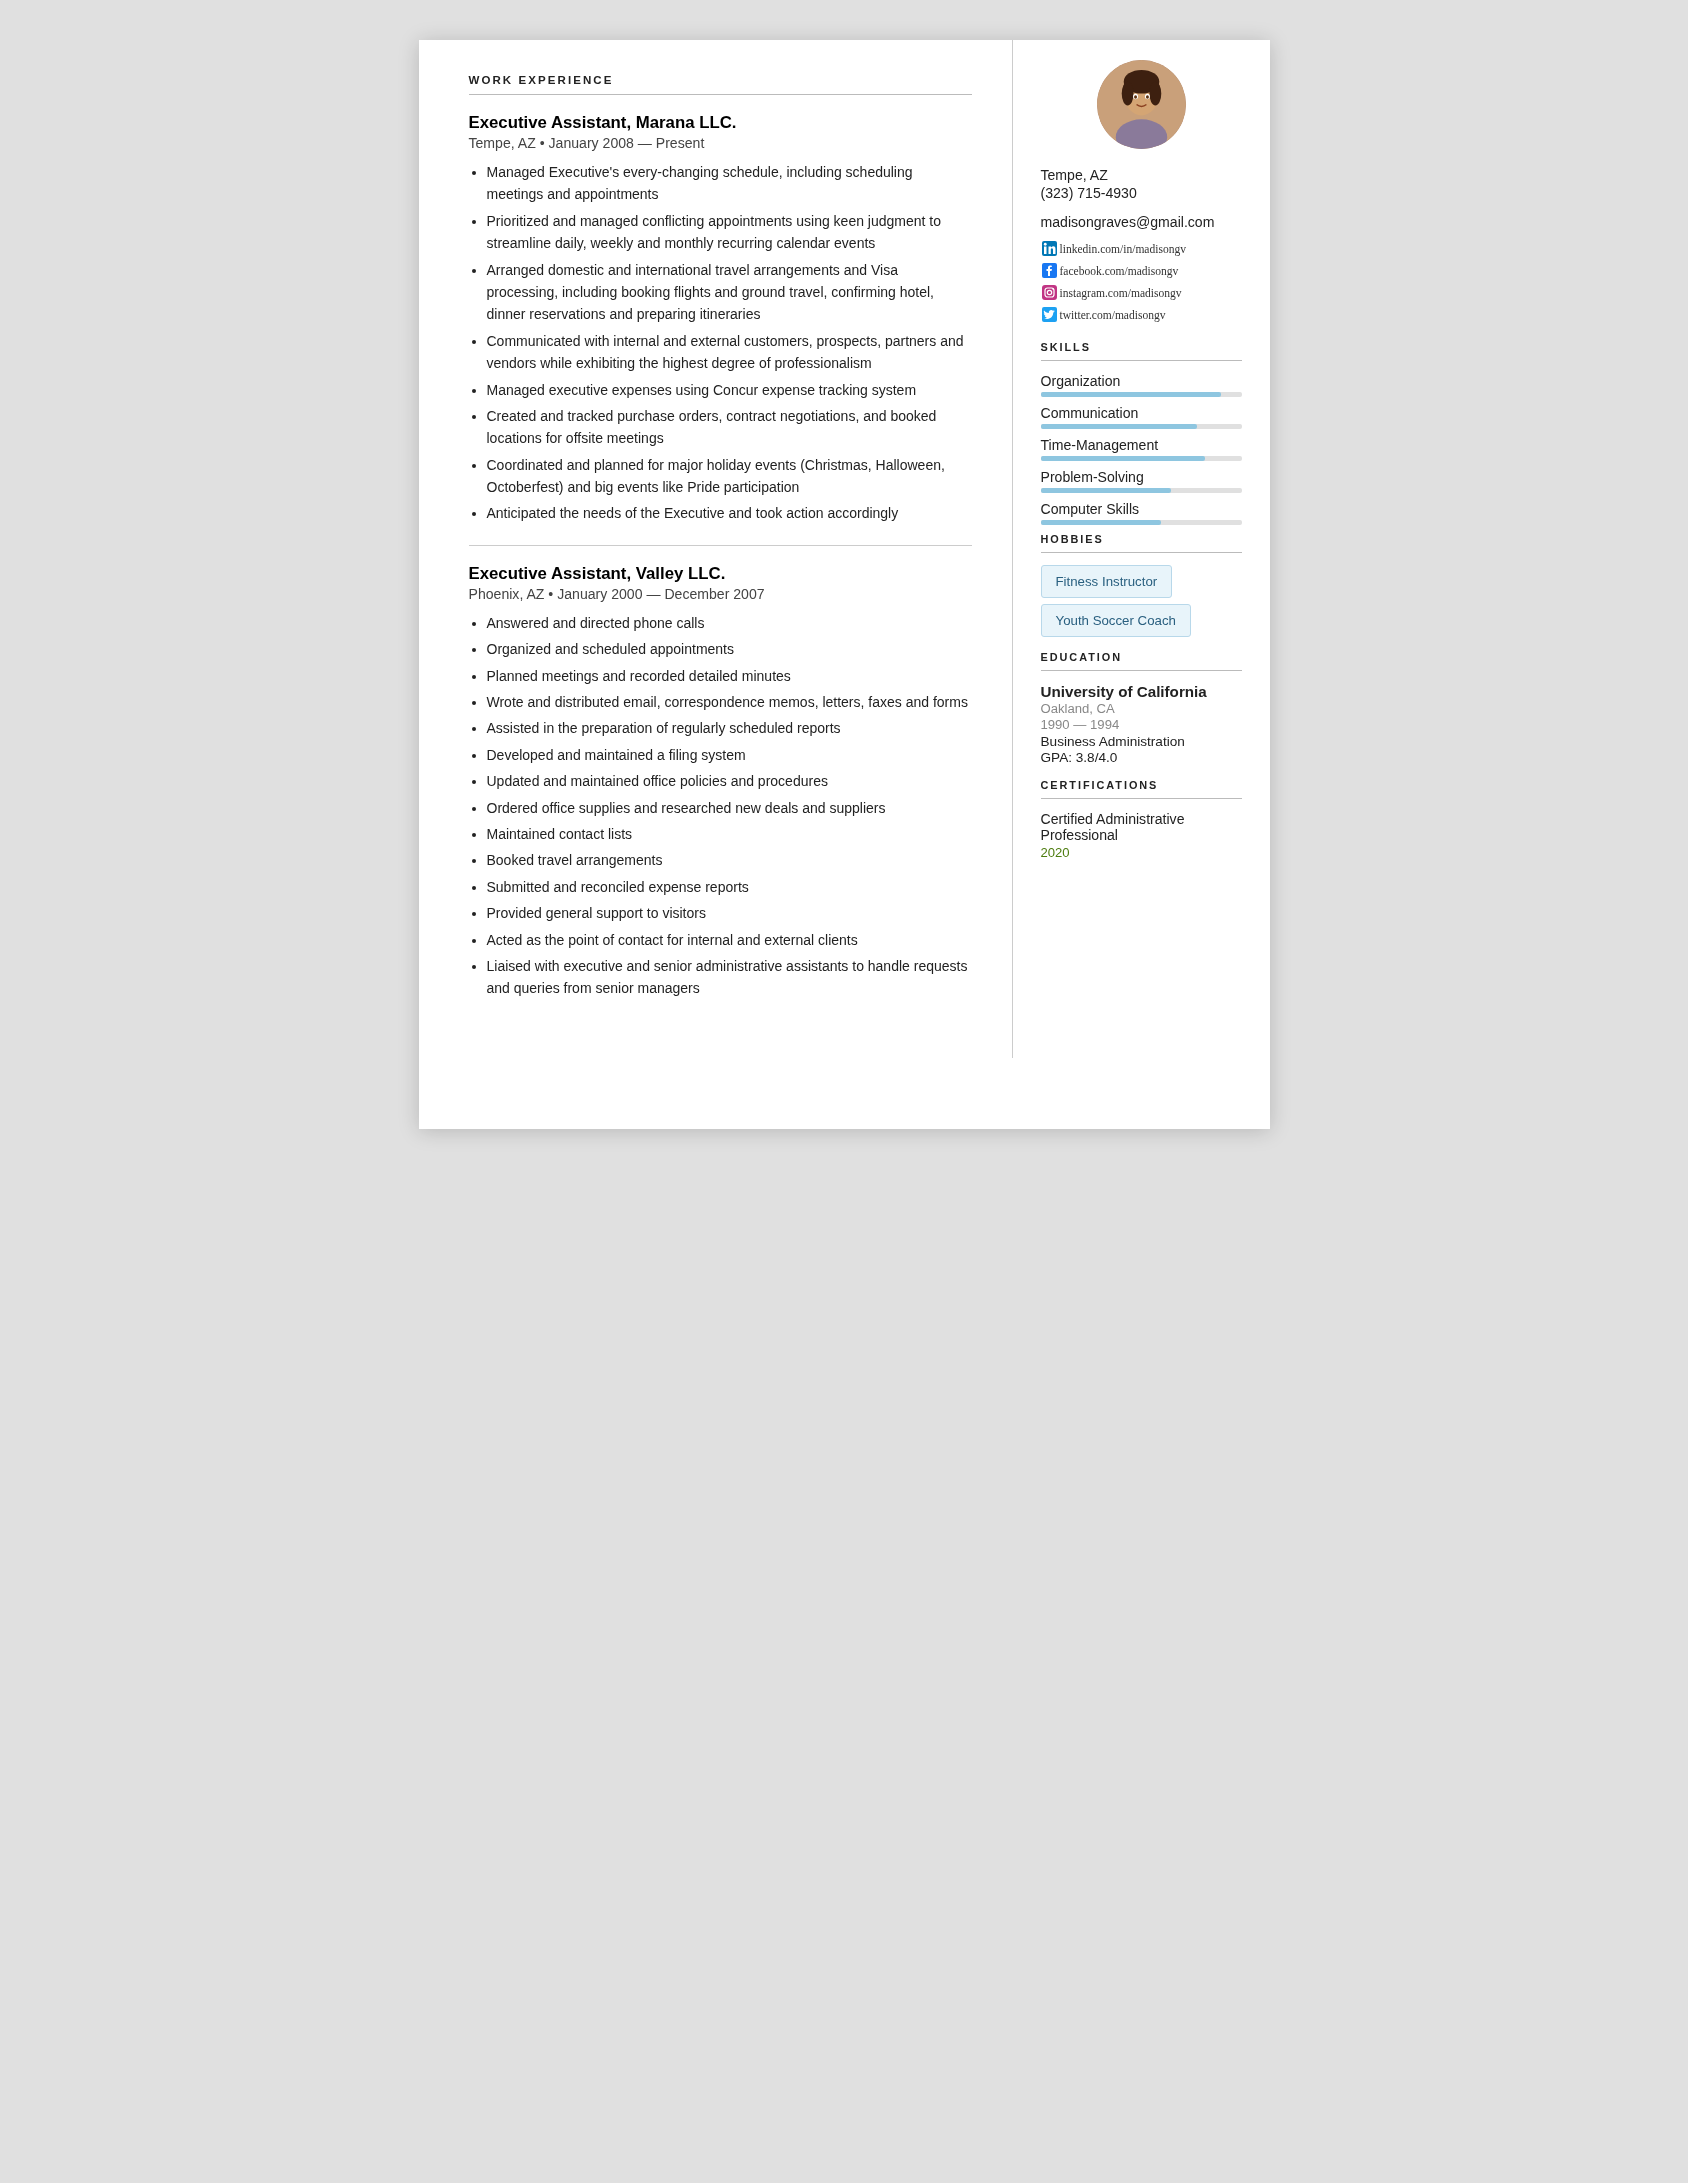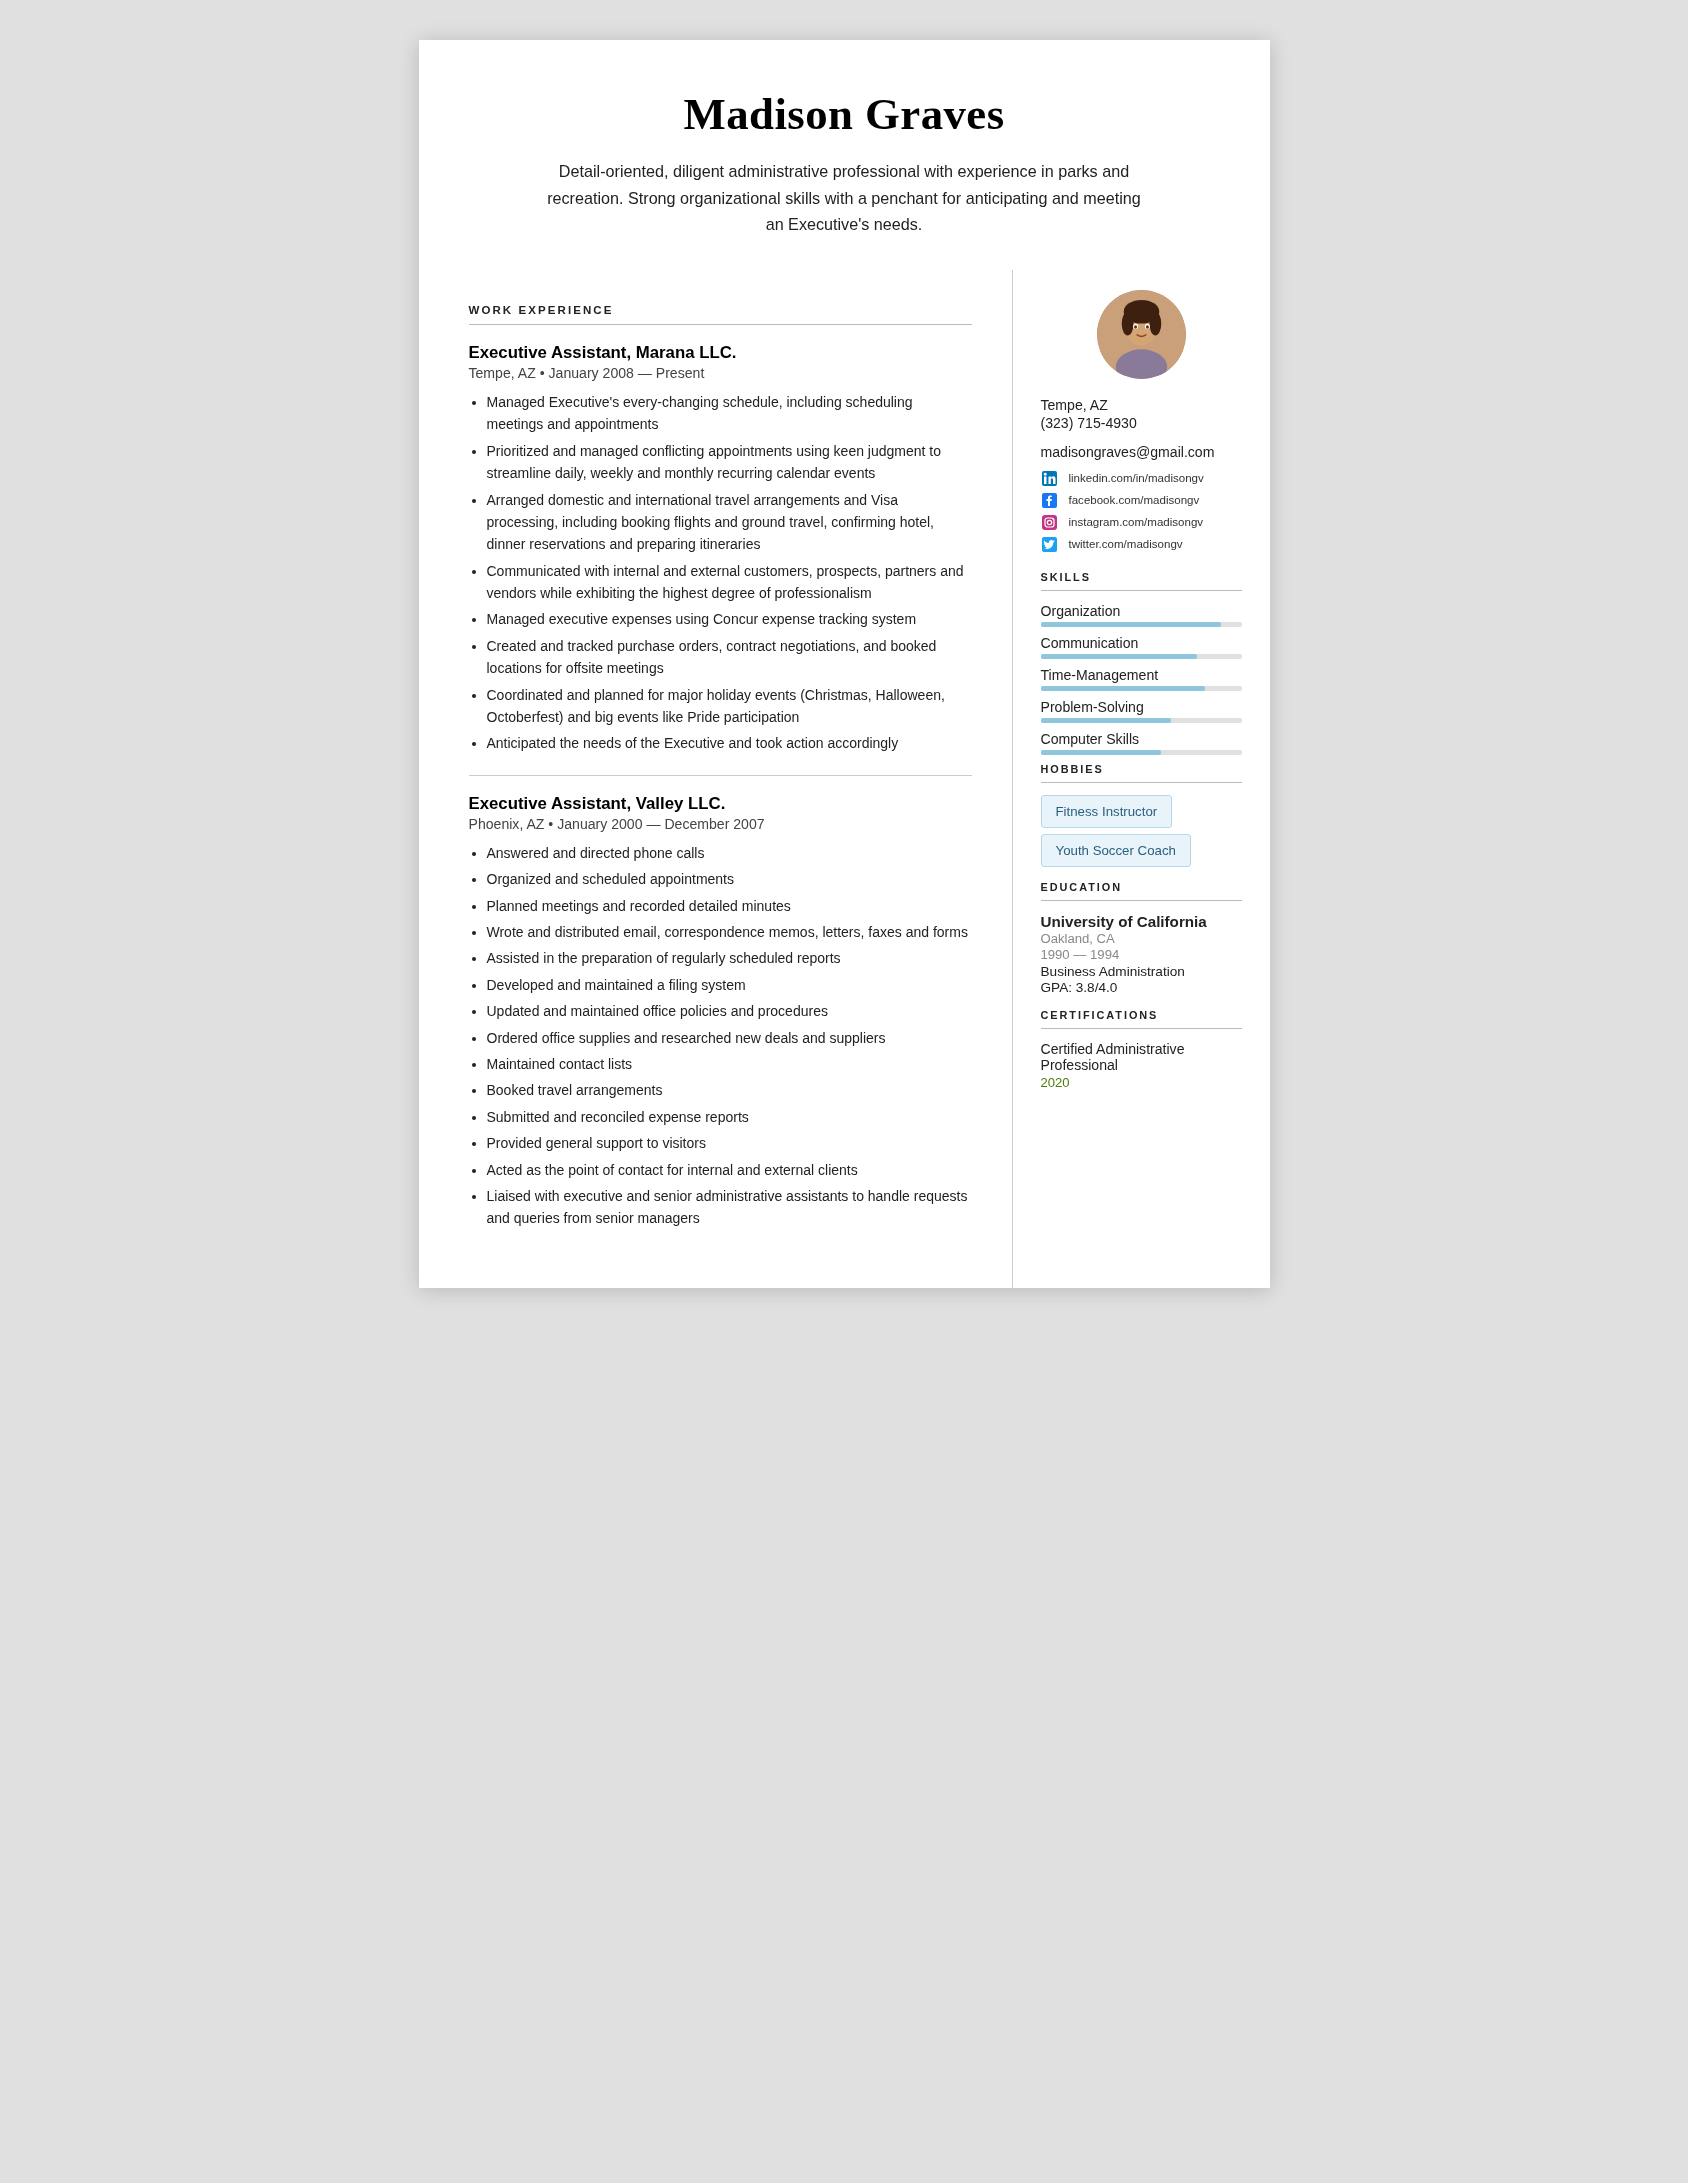--- a/index.html
+++ b/index.html
@@ -138,22 +138,22 @@
     }
     .sidebar-contact .contact-email {
       margin-bottom: 10px;
     }
     .social-links {
       margin-top: 8px;
     }
     .social-link {
       display: flex;
       align-items: center;
-      gap: 11px;
-      font-family: Liberation Sans, sans-serif;
+      gap: 2px;
+      font-family: Liberation Serif, serif;
       font-size: 0.82em;
       color: #333;
       margin-bottom: 5px;
     }
     .social-icon {
       width: 17px;
       height: 17px;
       display: inline-flex;
       align-items: center;
       justify-content: center;
@@ -250,24 +250,20 @@
       border: none;
       border-top: 1.5px solid #bbb;
       margin-bottom: 12px;
     }
   </style>
 </head>
 <body>
 
 <div class="resume-wrapper">
 
-  <div class="resume-header">
-    <h1>Madison Graves</h1>
-    <div class="summary">Detail-oriented, diligent administrative professional with experience in parks and recreation. Strong organizational skills with a penchant for anticipating and meeting an Executive's needs.</div>
-  </div>
 
   <div class="resume-body">
 
     <div class="main-content">
 
       <div class="section-label">WORK EXPERIENCE</div>
       <hr class="section-divider">
 
       <div class="work-block">
         <div class="job-title">Executive Assistant, Marana LLC.</div>

